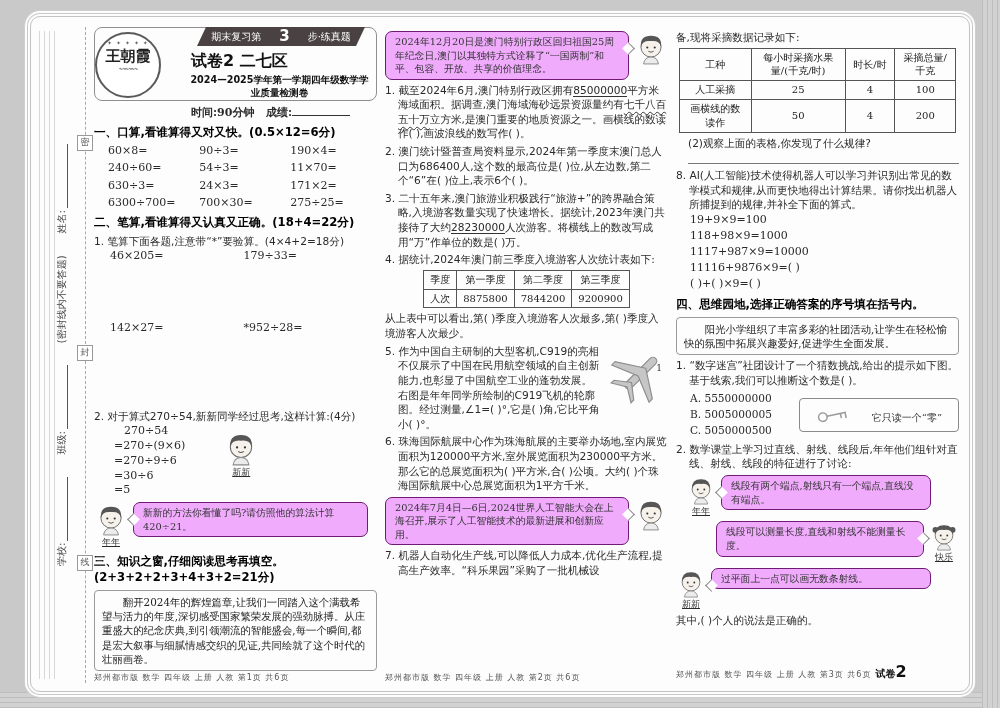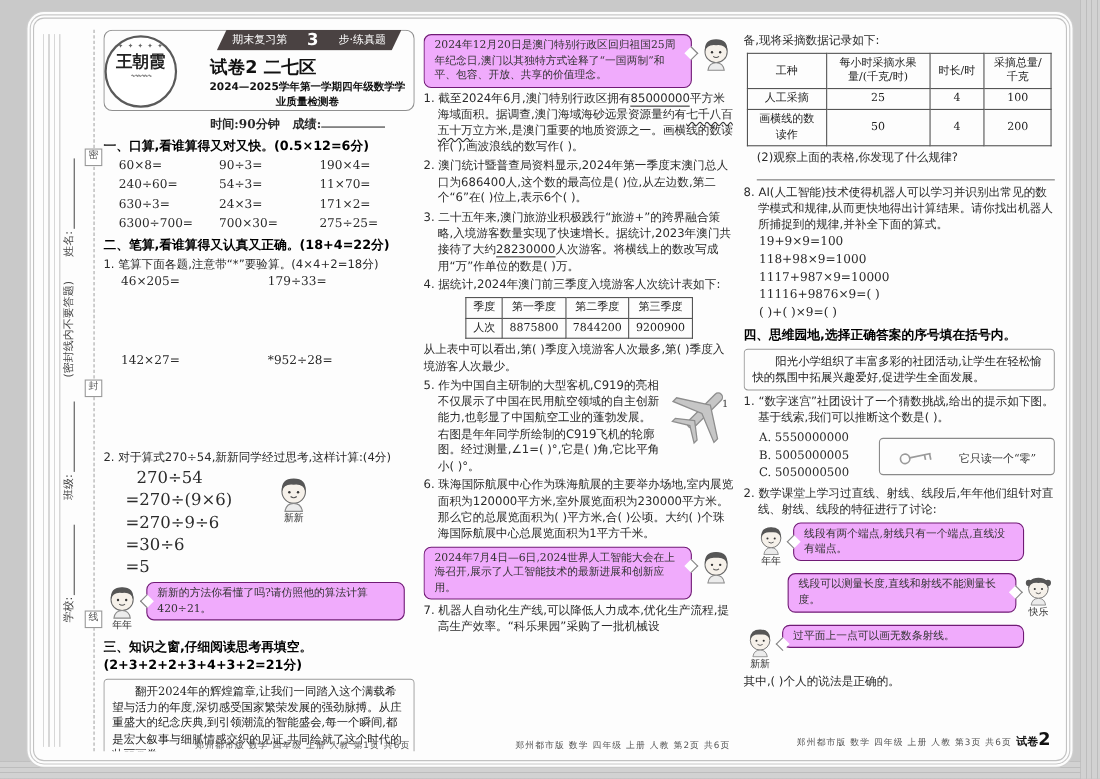--- a/index.html
+++ b/index.html
@@ -22,21 +22,21 @@
        transform:rotate(-90deg);display:flex;align-items:center;justify-content:center;gap:22px;
        font-size:10px;color:#444;white-space:nowrap;}
   .seal-unit{display:flex;align-items:center;gap:2px;}
   .seal-blank{display:inline-block;width:64px;border-bottom:1px solid #555;height:10px;}
   .seal-char{position:absolute;right:-8px;width:14px;height:14px;border:1px solid #999;
        background:#fff;font-size:9px;line-height:13px;text-align:center;color:#555;z-index:2;}
 
   
   .col{flex:1 1 0;position:relative;font-size:10.6px;line-height:1.38;overflow:hidden;
        padding-bottom:16px;}
-  .col-footer{position:absolute;bottom:0;left:0;right:4px;text-align:right;font-size:8px;
+  .col-footer{position:absolute;bottom:0;left:0;right:4px;text-align:left;font-size:8px;
        color:#555;letter-spacing:1px;white-space:nowrap;}
   .pagetag{font-weight:bold;color:#111;font-size:10px;margin-left:4px;letter-spacing:0;}
   .pagetag-num{font-weight:bold;color:#111;font-size:16px;letter-spacing:0;}
 
   
   .header-box{position:relative;height:72px;border:1px solid #8f8f8f;border-radius:8px;margin-bottom:4px;}
   .ribbon{position:absolute;left:102px;top:-1px;width:168px;height:19px;background:#4a4242;color:#fff;
        clip-path:polygon(9px 0,100% 0,calc(100% - 9px) 100%,0 100%);
        display:flex;align-items:center;justify-content:center;font-size:10px;gap:18px;}
   .ribbon-num{font-size:15px;font-weight:bold;line-height:1;}
@@ -59,22 +59,22 @@
   .calc-grid{display:grid;grid-template-columns:1fr 1fr;padding-left:16px;
        font-family:"DejaVu Serif",serif;font-size:11px;}
   .calc-cell.h1{height:72px;} .calc-cell.h2{height:86px;}
 
   .item{padding-left:13px;text-indent:-13px;margin-top:3px;}
   .plain{margin-top:3px;}
   .u{border-bottom:1px solid #333;}
   .wavy{text-decoration:underline wavy #333 1px;text-underline-offset:2.5px;}
 
   .steps-row{display:flex;align-items:flex-start;gap:8px;padding-left:20px;}
-  .steps{font-family:"DejaVu Serif",serif;font-size:15px;line-height:1.35;}
-  .avatar-box{display:flex;flex-direction:column;align-items:center;flex:0 0 auto;}
+  .steps{font-family:"DejaVu Serif",serif;font-size:11px;line-height:1.35;}
+  .avatar-box{display:flex;flex-direction:column;align-items:center;flex:0 0 auto;text-decoration:underline;}
   .avatar-name{font-size:9px;color:#333;font-family:"DejaVu Serif",serif;}
 
   .bubble-row{display:flex;align-items:flex-start;gap:5px;margin-top:4px;}
   .bubble{position:relative;border:1px solid #701a75;border-radius:7px;background:#f0abfc;
        padding:3px 9px;font-size:9.8px;font-family:"DejaVu Serif",serif;color:#333;flex:1;}
   .bubble.tail-right::after,.bubble.tail-left::after{content:"";position:absolute;top:12px;width:8px;height:8px;
        background:#fff;transform:rotate(45deg);}
   .bubble.tail-right::after{right:-5px;border-top:1px solid #858585;border-right:1px solid #858585;}
   .bubble.tail-left::after{left:-5px;border-bottom:1px solid #858585;border-left:1px solid #858585;}
 

